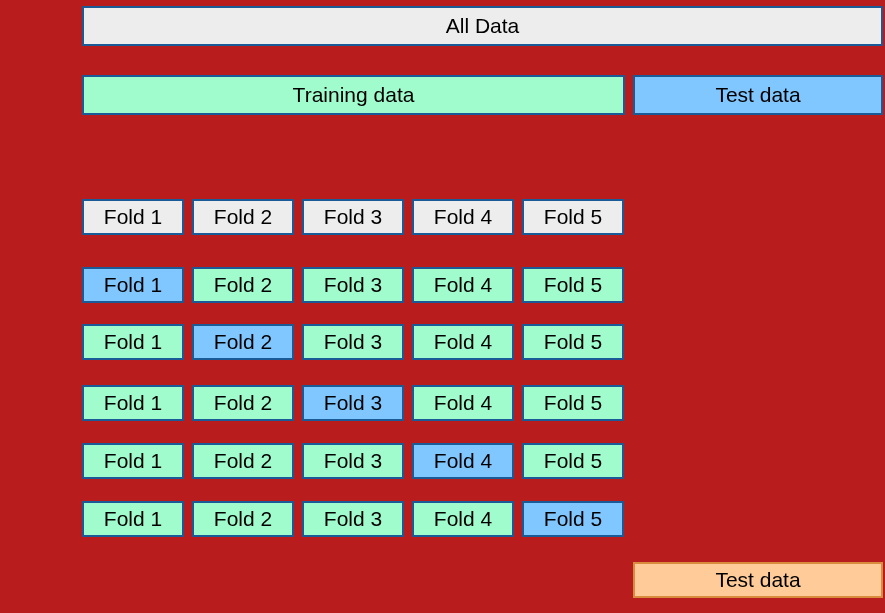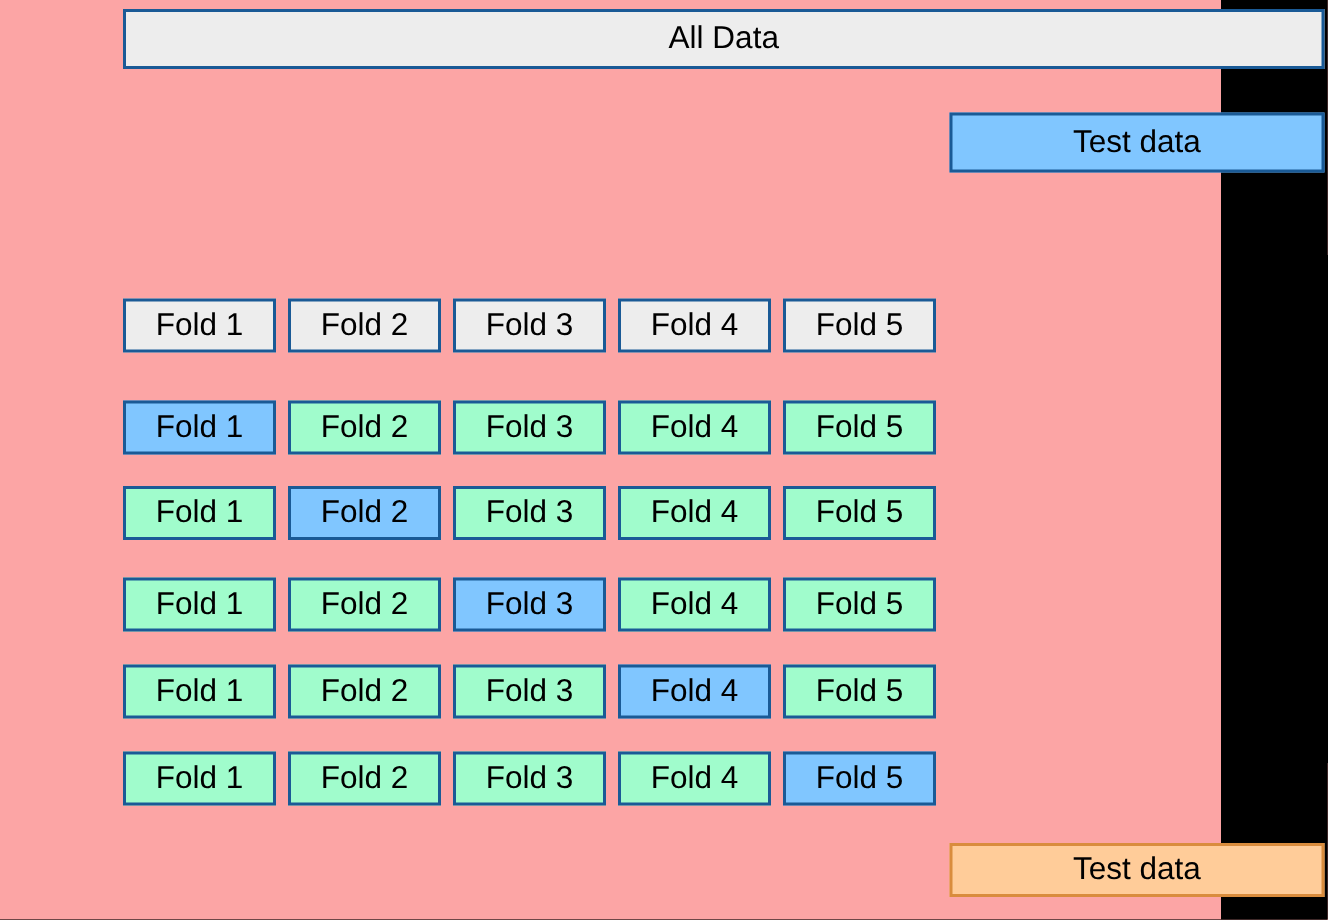--- a/index.html
+++ b/index.html
@@ -5,23 +5,23 @@
   html, body {
     margin: 0;
     padding: 0;
     background: #000;
     font-family: Arial, Helvetica, sans-serif;
     font-size: 21px;
     color: #000;
   }
   .canvas {
     position: relative;
-    width: 814px;
+    width: 885px;
     height: 613px;
-    background: #fca5a5;
+    background: #b91c1c;
     text-align: right;
   }
   .box {
     position: absolute;
     border: 2px solid #1a5a96;
     display: flex;
     align-items: center;
     justify-content: center;
     box-sizing: border-box;
   }
@@ -32,20 +32,23 @@
 </style>
 </head>
 <body>
 
 <div class="canvas">
 
   <div class="box gray" style="left:82px; top:6px; width:801px; height:40px;">
     <span>All Data</span>
   </div>
 
+  <div class="box green" style="left:82px; top:75px; width:543px; height:40px;">
+    <span>Training data</span>
+  </div>
   <div class="box blue" style="left:633px; top:75px; width:250px; height:40px;">
     <span>Test data</span>
   </div>
 
   <div class="box gray" style="left:82px;  top:199px; width:102px; height:36px;">
       <span>Fold 1</span>
     </div>
   <div class="box gray" style="left:192px; top:199px; width:102px; height:36px;">
       <span>Fold 2</span>
     </div>

